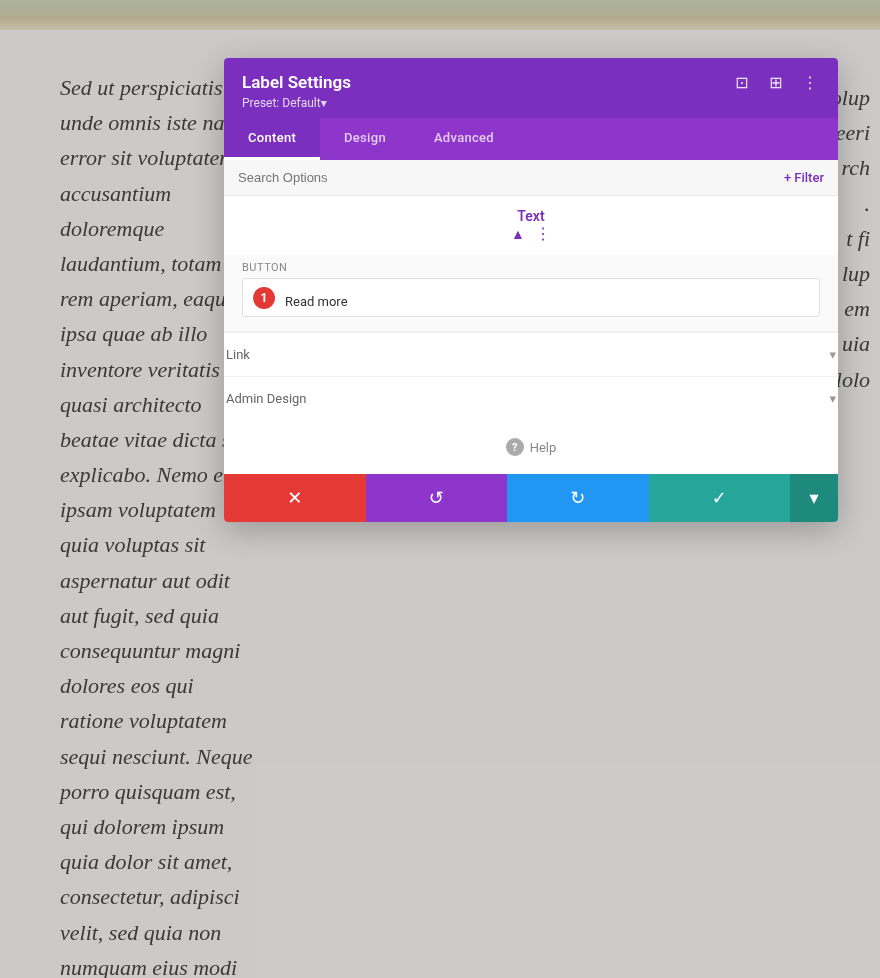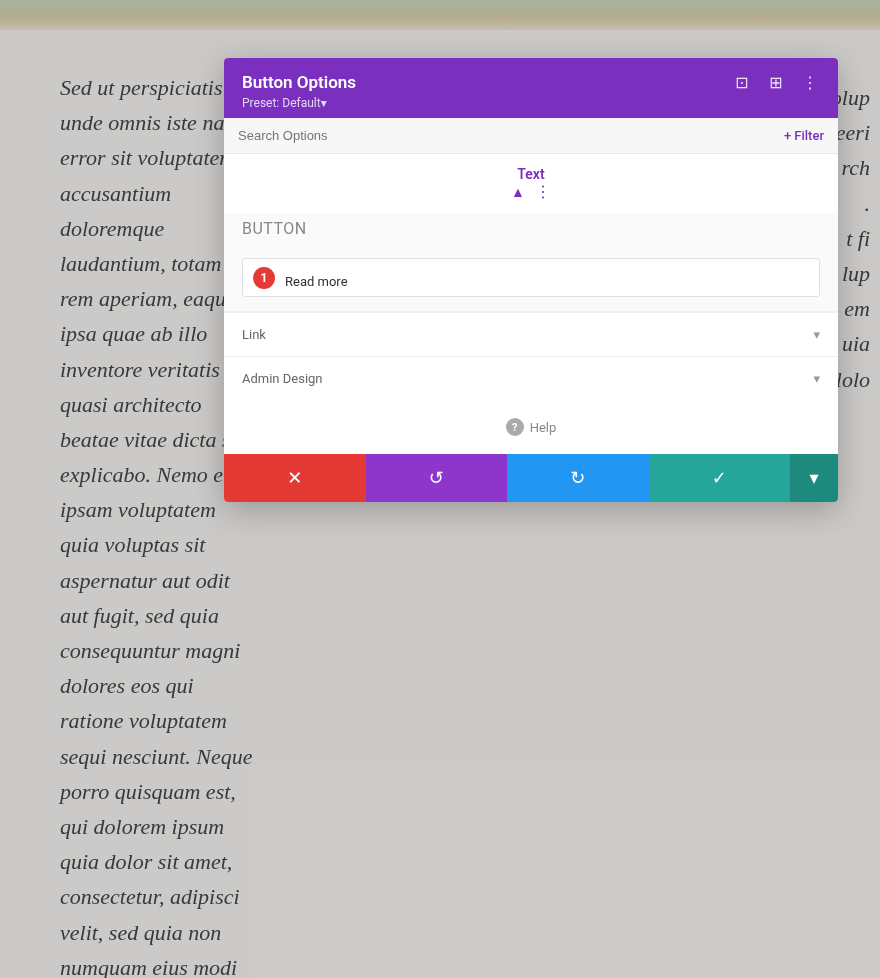--- a/index.html
+++ b/index.html
@@ -196,23 +196,23 @@
       font-size: 16px;
     }
 
     
     .field-row {
       padding: 6px 18px 14px 18px;
       background: #fafafa;
     }
 
     .field-label {
-      font-size: 16px;
+      font-size: 11px;
       color: #888;
-      margin-bottom: 20px;
+      margin-bottom: 4px;
       text-transform: uppercase;
       letter-spacing: 0.5px;
     }
 
     .field-input-wrap {
       display: flex;
       align-items: center;
       background: #fff;
       border: 1px solid #e0e0e0;
       border-radius: 3px;
@@ -239,21 +239,21 @@
       color: #333;
       flex: 1;
       margin-top: 8px;
     }
 
     
     .collapsible-row {
       display: flex;
       align-items: center;
       justify-content: space-between;
-      padding: 14px 18px;
+      padding: 14px 2px;
       border-top: 1px solid #f0f0f0;
       cursor: pointer;
     }
 
     .collapsible-label {
       color: #666;
       font-size: 13px;
     }
 
     .collapsible-chevron {
@@ -349,32 +349,37 @@
     <div>lolo</div>
   </div>
 </div>
 
 <div class="modal-overlay"></div>
 
 <div class="panel">
 
   <div class="panel-header">
     <div class="panel-header-top">
-      <span class="panel-title">Button Options</span>
+      <span class="panel-title">Label Settings</span>
       <div class="panel-header-icons">
         <span class="panel-icon">⊡</span>
         <span class="panel-icon">⊞</span>
         <span class="panel-icon">⋮</span>
       </div>
     </div>
     <div class="panel-preset">
       <span>Preset: Default</span><span>▾</span>
     </div>
   </div>
 
+  <div class="panel-tabs">
+    <div class="panel-tab active">Content</div>
+    <div class="panel-tab">Design</div>
+    <div class="panel-tab">Advanced</div>
+  </div>
 
   <div class="panel-search">
     <input class="search-input" type="text" placeholder="Search Options" style="">
     <div class="filter-btn">+ Filter</div>
   </div>
 
   <div class="panel-body">
 
     <div class="section">
       <div class="section-header">

